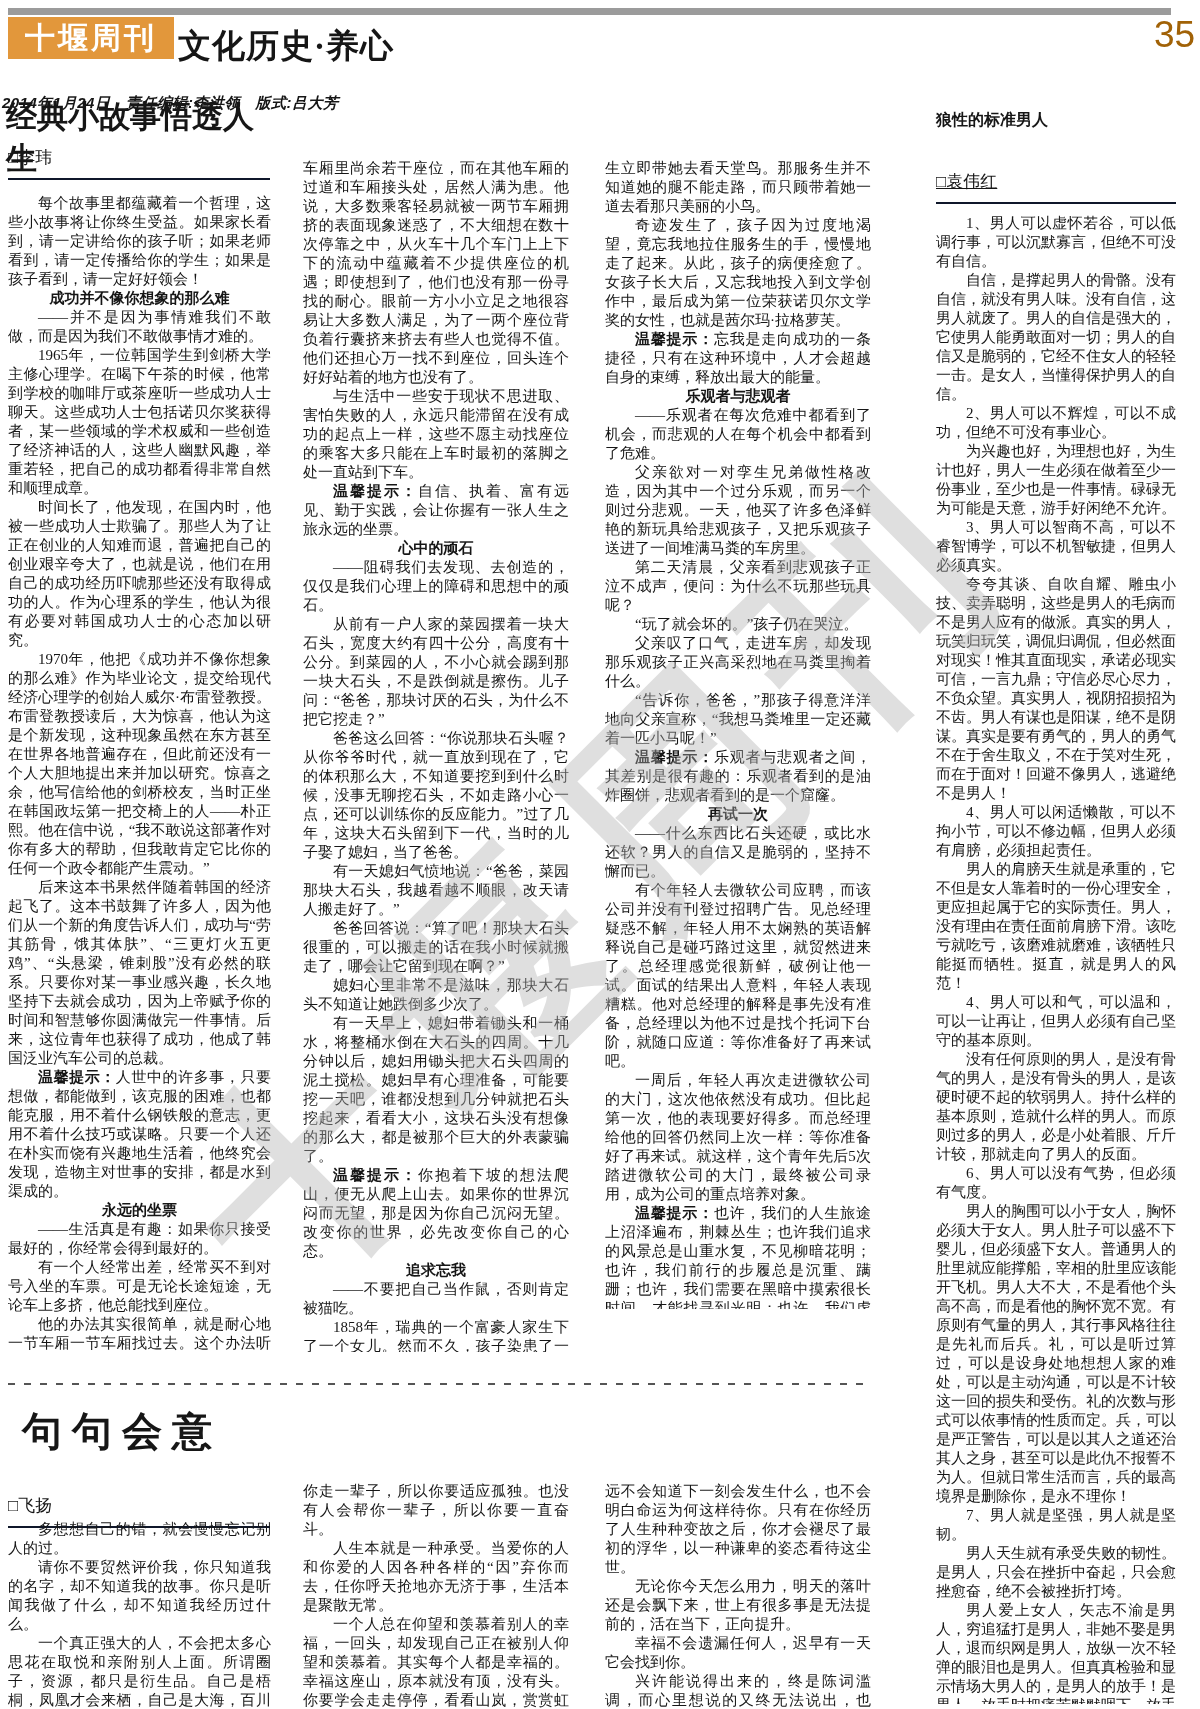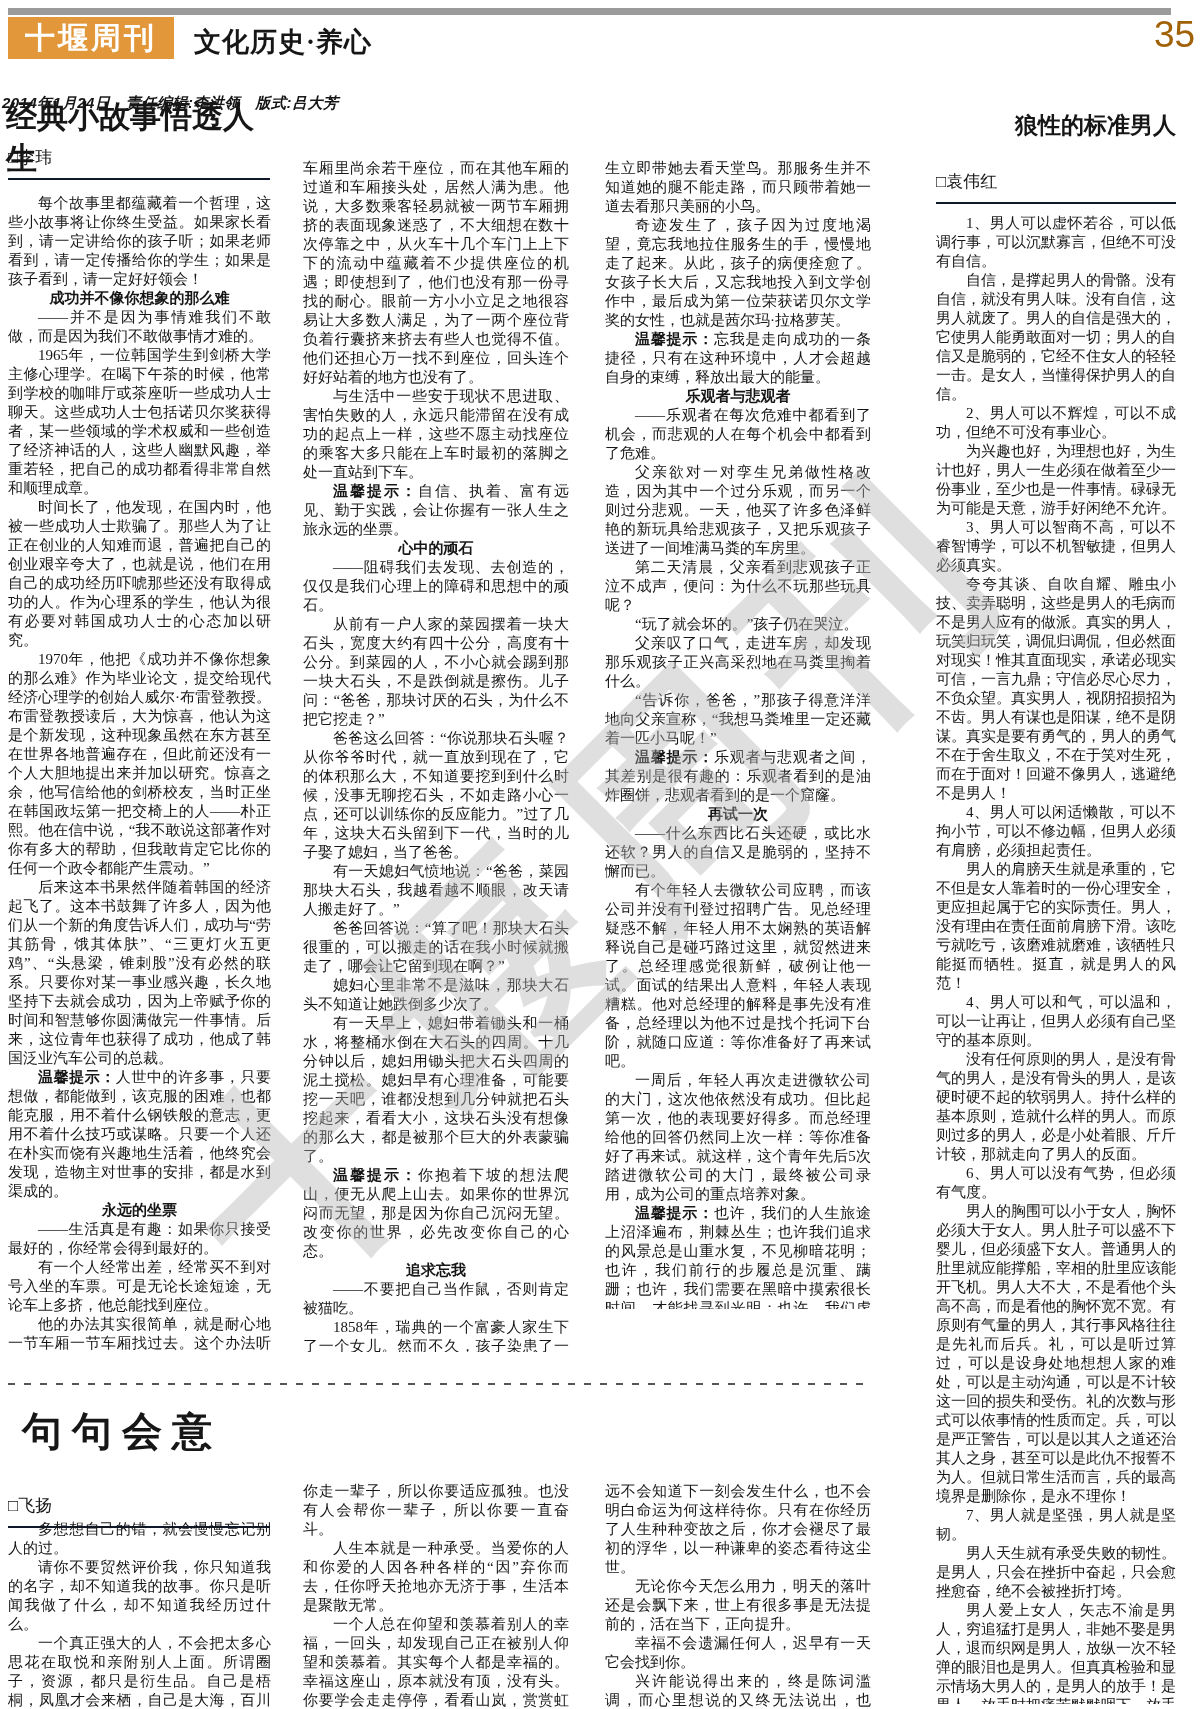--- a/index.html
+++ b/index.html
@@ -3,31 +3,31 @@
 <meta charset="utf-8">
 <style>
   * { margin:0; padding:0; box-sizing:border-box; }
   html,body { background:#fff; }
   .page { position:relative; width:1200px; height:1709px; margin:0 auto; background:#ffffff;
           overflow:hidden; font-family:"Liberation Serif","DejaVu Serif",serif; color:#161616; }
   .abs { position:absolute; }
   .topbar { left:8px; top:8px; width:1163px; height:7px; background:#9b9b9b; }
   .logo { left:8px; top:17px; width:166px; height:42px; background:#e2973b; color:#fff;
           font-weight:bold; font-size:30px; line-height:42px; text-align:center; letter-spacing:3px; }
-  .section { left:194px; top:24px; font-size:27px; font-weight:bold; letter-spacing:1px; }
+  .section { left:178px; top:24px; font-size:33px; font-weight:bold; letter-spacing:1px; }
   .pagenum { left:1154px; top:14px; width:60px; font-size:37px; 
              font-family:"Liberation Sans","DejaVu Sans",sans-serif; color:#a16207; }
   .dateline { left:2px; top:58px; font-size:15px; font-weight:bold; font-style:italic;
               font-family:"Liberation Sans","DejaVu Sans",sans-serif; letter-spacing:.5px;margin-top:36px; }
   .headline1 { left:6px; top:96px; width:270px; font-size:31px; font-weight:bold; letter-spacing:0; }
-  .headline2 { left:936px; top:110px; width:240px; font-size:23px; font-weight:bold; text-align:right; }
+  .headline2 { left:936px; top:110px; width:240px; font-size:16px; font-weight:bold; text-align:left; }
   .headline3 { left:22px; top:1404px; width:280px; font-size:40px; font-weight:bold; letter-spacing:10px; }
   .authorblock { font-size:17px; border-bottom:2px solid #0f172a; padding-bottom:9px; }
   .ab1 { left:8px; top:146px; width:262px; }
-  .ab2 { left:936px; top:170px; width:240px; }
+  .ab2 { left:936px; top:170px; width:240px;text-decoration:underline; }
   .ab3 { left:8px; top:1474px; width:262px;margin-top:20px; }
   .col { position:absolute; overflow:hidden; z-index:2; }
   .c1-1 { left:8px;   top:194px;  width:263px; height:1158px; }
   .c1-2 { left:303px; top:159px;  width:266px; height:1193px; }
   .c1-3 { left:605px; top:159px;  width:266px; height:1150px; }
   .c2-1 { left:936px; top:214px;  width:240px; height:1490px; }
   .c3-1 { left:8px;   top:1520px; width:263px; height:189px; }
   .c3-2 { left:303px; top:1482px; width:266px; height:227px; }
   .c3-3 { left:605px; top:1482px; width:266px; height:227px; }
   .para { font-size:15px; line-height:19px; text-align:justify; text-indent:2em; margin:0; }

